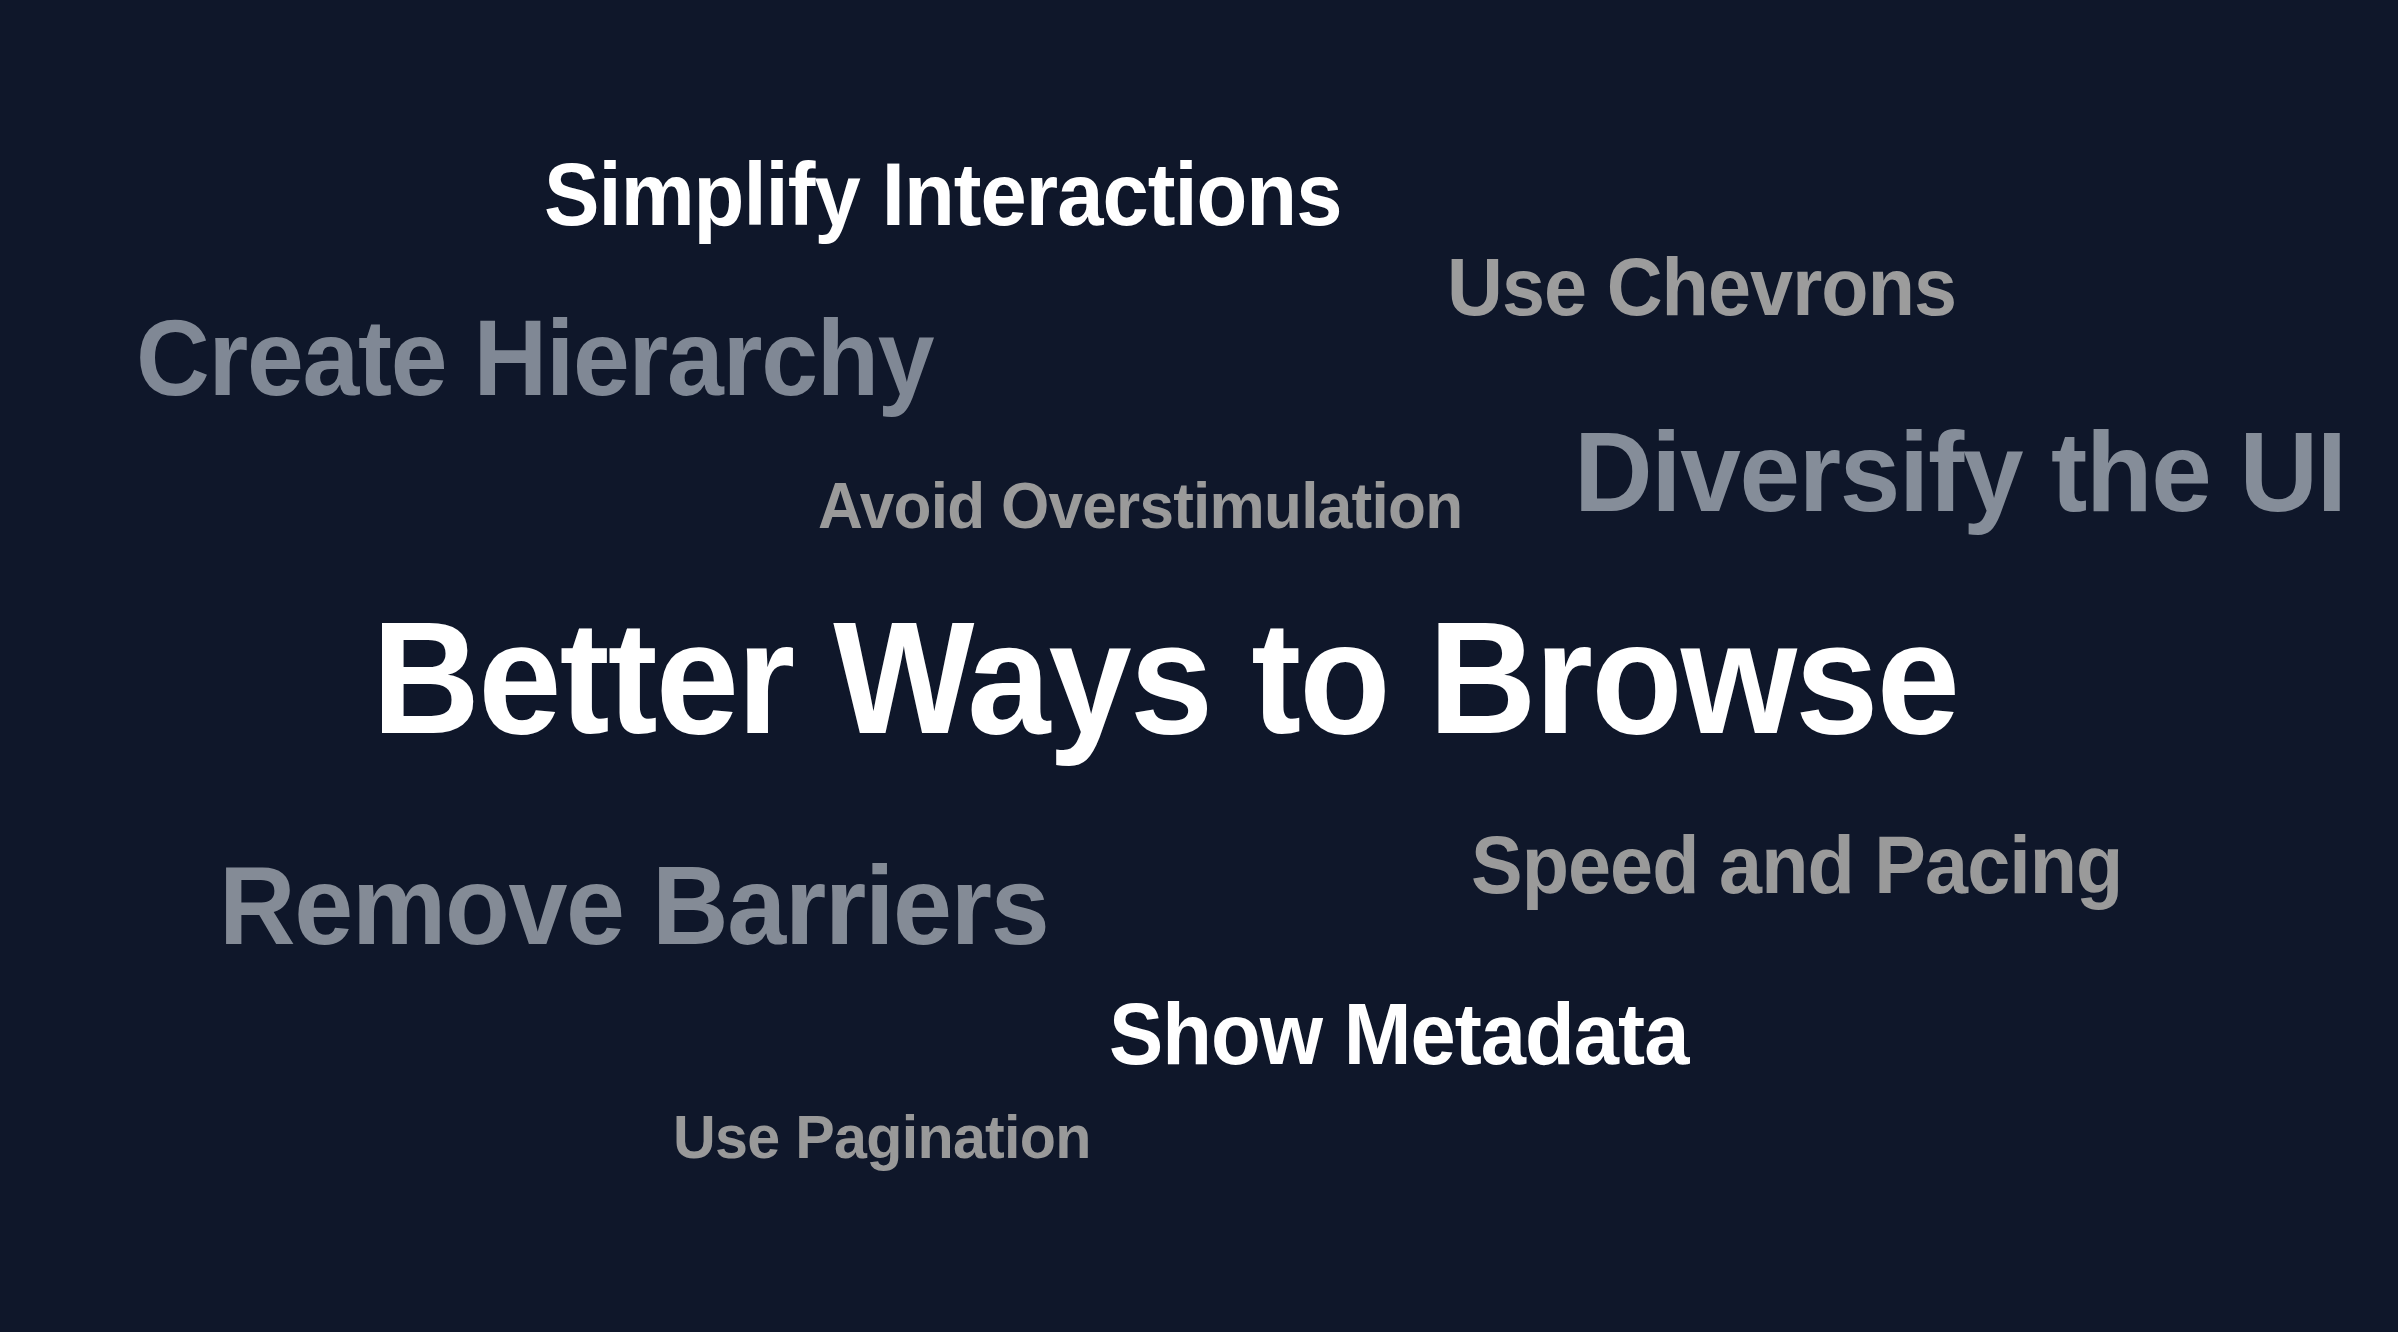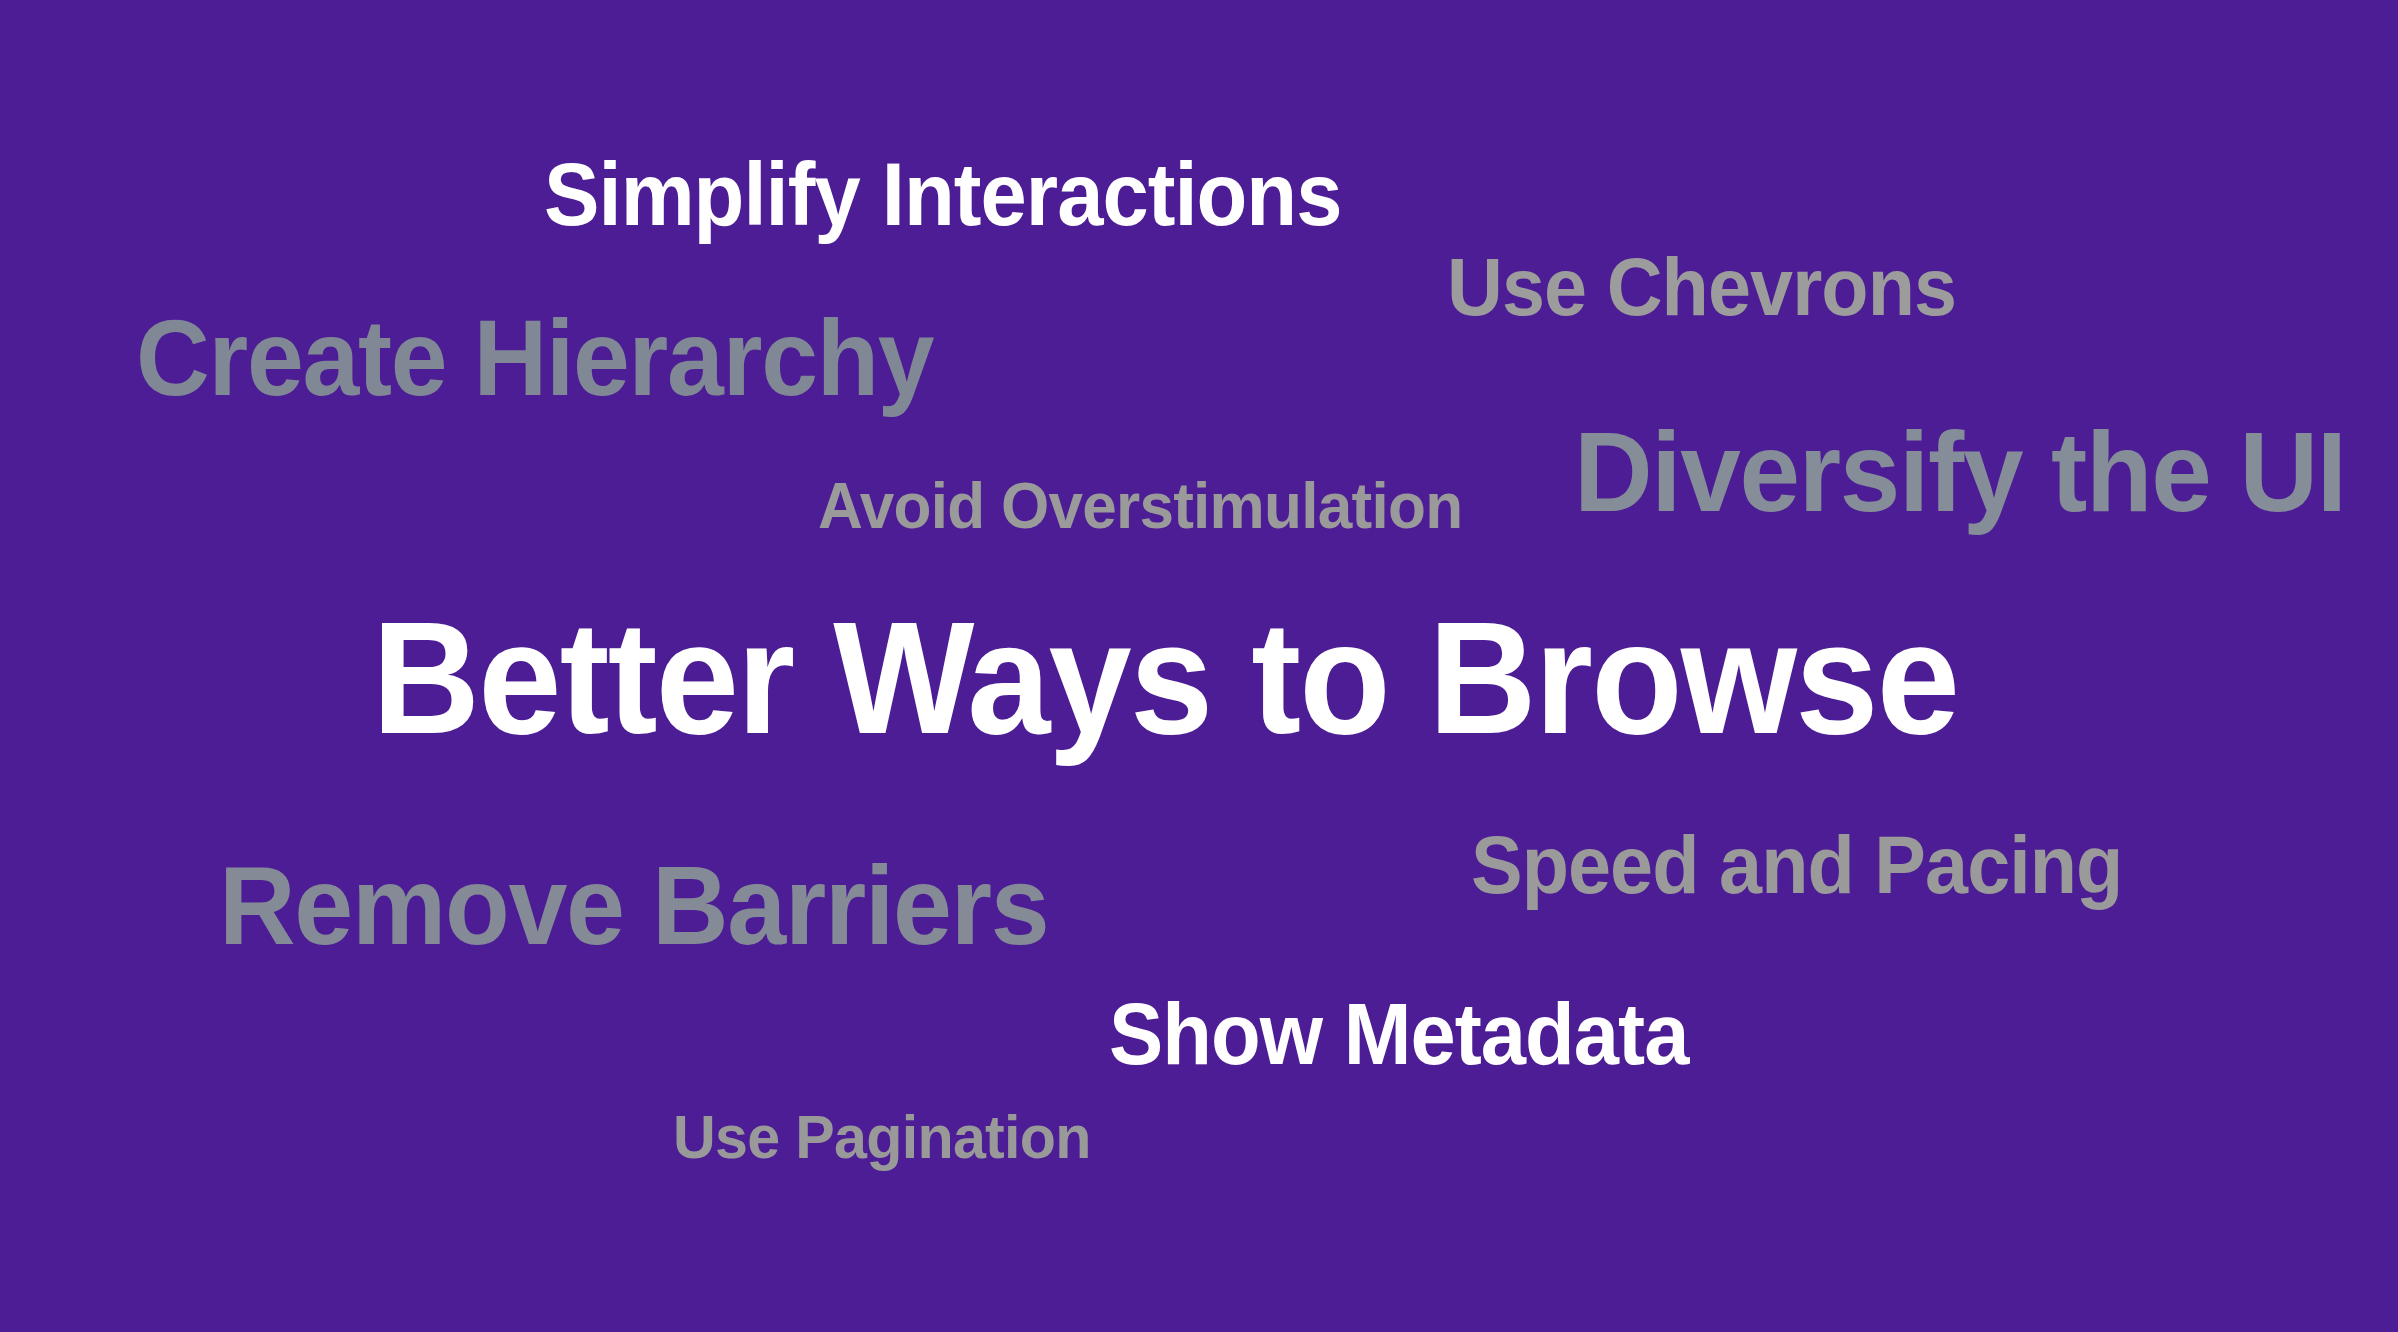--- a/index.html
+++ b/index.html
@@ -71,21 +71,21 @@
     transform: scaleX(0.935);
   }
   .w-use-pagination {
     left: 673px;  top: 1106px; font-size: 62px;
     transform: scaleX(0.955);
   }
 </style>
 </head>
 <body style="background: rgb(0, 0, 0);">
 
-<div id="word-cloud" style="background: #4c1d95;">
+<div id="word-cloud" style="background: #0f172a;">
 
   <span class="cloud-word w-simplify-interactions" style="color: rgb(255, 255, 255);">Simplify Interactions</span>
 
   <span class="cloud-word w-create-hierarchy" style="color: rgb(128, 136, 149);">Create Hierarchy</span>
 
   <span class="cloud-word w-use-chevrons" style="color: rgb(156, 156, 156);">Use Chevrons</span>
 
   <span class="cloud-word w-avoid-overstimulation" style="color: rgb(154, 154, 154);">Avoid Overstimulation</span>
 
   <span class="cloud-word w-diversify-the-ui" style="color: rgb(133, 141, 153);">Diversify the UI</span>

